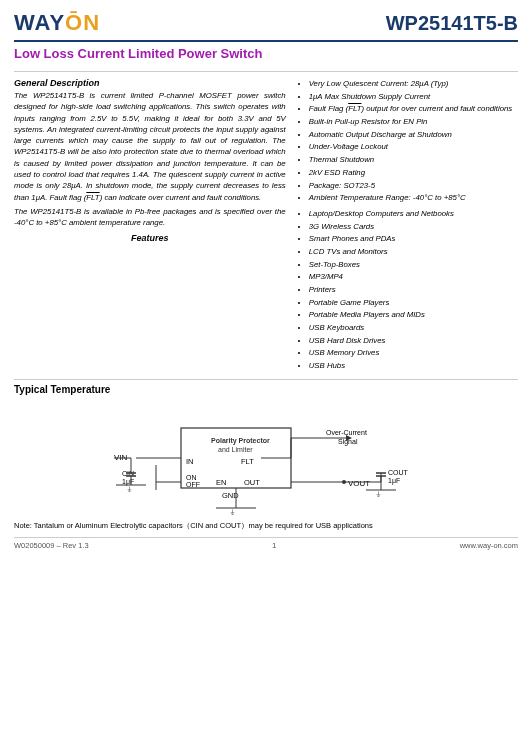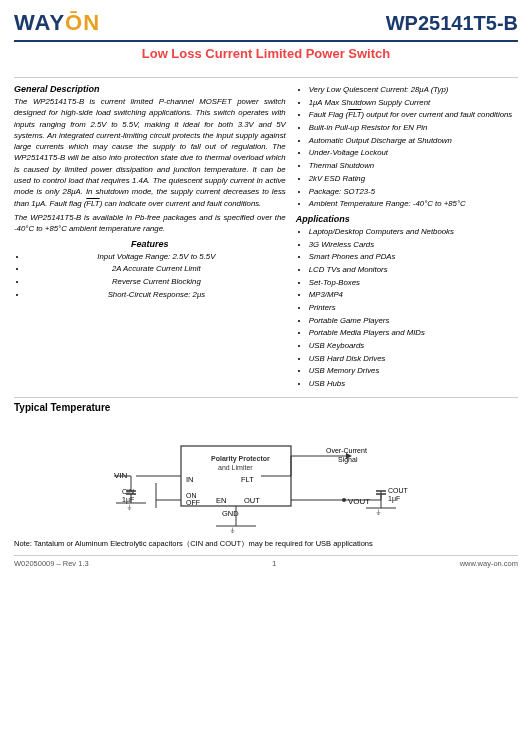--- a/index.html
+++ b/index.html
@@ -28,27 +28,26 @@
       font-family: Arial Black, Arial, sans-serif;
     }
     .logo span.way { color: #1a3a6b; }
     .logo span.on { color: #e8a020; }
     .part-number {
       font-size: 20px;
       font-weight: bold;
       color: #1a3a6b;
     }
     .doc-title {
-      text-align: center;
       font-size: 13px;
       font-weight: bold;
-      color: #ef4444;
+      color: #a21caf;
       margin: 4px 0 6px 0;
       border-bottom: 1px solid #ccc;
-      padding-bottom: 16px;
+      padding-bottom: 10px;
     }
     .two-col {
       display: flex;
       gap: 10px;
       font-style: italic;
     }
     .left-col { flex: 1.1; }
     .right-col { flex: 0.9; }
     .section-title {
       font-size: 9px;
@@ -133,45 +132,38 @@
   <div class="left-col">
 
     <div class="section-title">General Description</div>
     <div class="body-text">
       <p>The WP25141T5-B is current limited P-channel MOSFET power switch designed for high-side load switching applications. This switch operates with inputs ranging from 2.5V to 5.5V, making it ideal for both 3.3V and 5V systems. An integrated current-limiting circuit protects the input supply against large currents which may cause the supply to fall out of regulation. The WP25141T5-B will be also into protection state due to thermal overload which is caused by limited power dissipation and junction temperature. It can be used to control load that requires 1.4A. The quiescent supply current in active mode is only 28μA. In shutdown mode, the supply current decreases to less than 1μA. Fault flag (<span class="overline">FLT</span>) can indicate over current and fault conditions.</p>
       <p>The WP25141T5-B is available in Pb-free packages and is specified over the -40°C to +85°C ambient temperature range.</p>
     </div>
 
     <div style="margin-top:4px;text-align:center;">
       <div class="section-title">Features</div>
-      <ul class="features-list">
-        <li>Input Voltage Range: 2.5V to 5.5V</li>
-        <li>2A Accurate Current Limit</li>
-        <li>Reverse Current Blocking</li>
-        <li>Short-Circuit Response: 2μs</li>
-      </ul>
     </div>
   </div>
 
   <div class="right-col">
     <ul class="bullet-list">
       <li>Very Low Quiescent Current: 28μA (Typ)</li>
       <li>1μA Max Shutdown Supply Current</li>
       <li>Fault Flag (<span class="overline">FLT</span>) output for over current and fault conditions</li>
       <li>Built-in Pull-up Resistor for EN Pin</li>
       <li>Automatic Output Discharge at Shutdown</li>
       <li>Under-Voltage Lockout</li>
       <li>Thermal Shutdown</li>
       <li>2kV ESD Rating</li>
       <li>Package: SOT23-5</li>
       <li>Ambient Temperature Range: -40°C to +85°C</li>
     </ul>
 
     <div style="margin-top:4px;">
-      <div class="section-title">Applications</div>
       <ul class="bullet-list">
         <li>Laptop/Desktop Computers and Netbooks</li>
         <li>3G Wireless Cards</li>
         <li>Smart Phones and PDAs</li>
         <li>LCD TVs and Monitors</li>
         <li>Set-Top-Boxes</li>
         <li>MP3/MP4</li>
         <li>Printers</li>
         <li>Portable Game Players</li>
         <li>Portable Media Players and MIDs</li>

